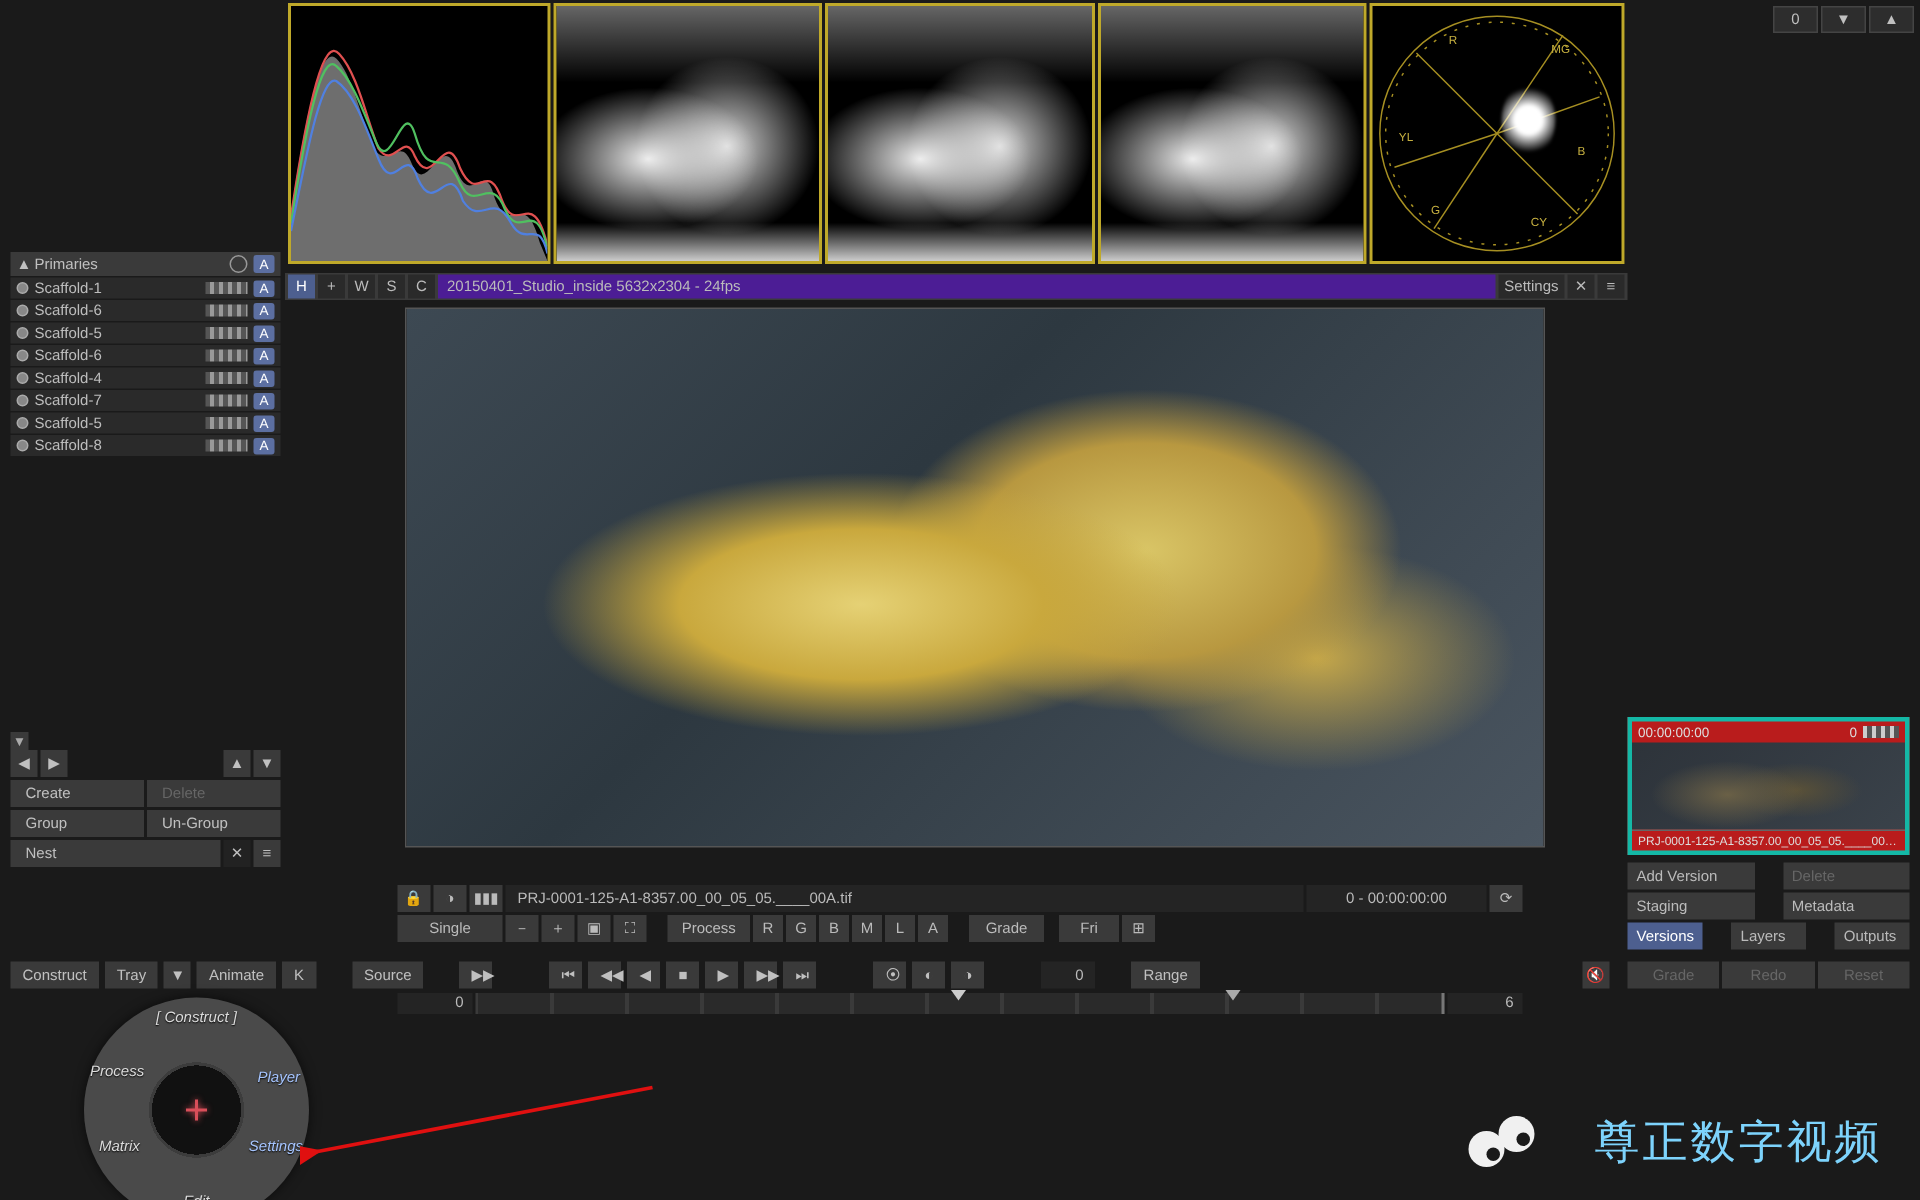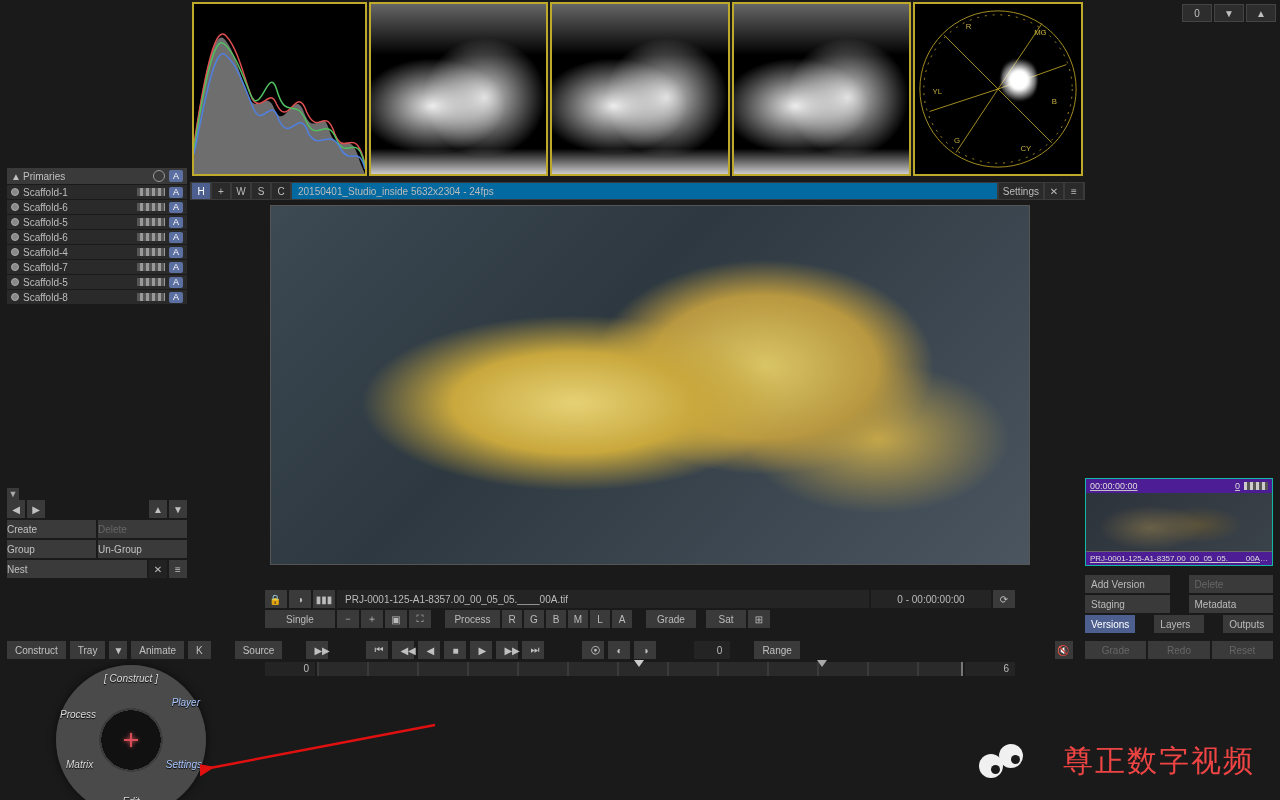--- a/index.html
+++ b/index.html
@@ -35,29 +35,29 @@
   .scaffold-hdr .a-badge { background:#5c6fa1; color:#fff; padding:0 4px; font-size:9px; border-radius:2px; height:12px; line-height:12px; }
   .scaffold-row { background:#2a2a2a; height:14px; display:flex; align-items:center; padding:0 4px; font-size:10px; margin-top:1px; gap:4px; }
   .scaffold-row .dot { width:8px; height:8px; border-radius:50%; background:#888; border:1px solid #aaa; flex-shrink:0; }
   .scaffold-row .name { flex:1; color:#bdbdbd; }
   .scaffold-row .stripes { width:28px; height:8px; background:repeating-linear-gradient(90deg,#555 0 3px,#999 3px 6px); }
   .scaffold-row .a2 { background:#5c6fa1; color:#fff; padding:0 4px; font-size:9px; border-radius:2px; height:11px; line-height:11px; }
 
   
   .panel-bottom { position:absolute; left:7px; top:500px; width:180px; }
   .p-row { display:flex; gap:2px; margin-bottom:2px; }
-  .p-btn { flex:1; background:#3a3a3a; color:#c0c0c0; height:18px; display:flex; align-items:center; padding:0 0; font-size:10px; cursor:pointer; }
+  .p-btn { flex:1; background:#3a3a3a; color:#c0c0c0; height:18px; display:flex; align-items:center; padding:0 10px; font-size:10px; cursor:pointer; }
   .p-btn.dim { color:#666; }
   .p-btn.sq { flex:0 0 18px; justify-content:center; padding:0; }
   .chip-collapse { position:absolute; left:7px; top:488px; width:12px; height:12px; background:#3a3a3a; color:#aaa; display:flex; align-items:center; justify-content:center; font-size:9px; cursor:pointer; }
 
   
   .info-bar { position:absolute; left:190px; top:182px; right:195px; height:18px; background:#3a3a3a; display:flex; align-items:center; gap:2px; padding:0 2px; font-size:10px; }
   .info-btn { background:#2a2a2a; color:#bbb; height:16px; min-width:18px; display:flex; align-items:center; justify-content:center; padding:0 4px; cursor:pointer; }
-  .info-input { flex:1; background:#0369a1; color:#bbb; height:16px; display:flex; align-items:center; padding:0 6px; }
+  .info-input { flex:1; background:#4c1d95; color:#bbb; height:16px; display:flex; align-items:center; padding:0 6px; }
   .info-bar .settings-b { margin-left:auto; }
 
   
   .viewer { position:absolute; left:270px; top:205px; width:760px; height:360px; background:#000; border:1px solid #555; overflow:hidden; }
   .viewer-img { width:100%; height:100%; background:
     radial-gradient(ellipse 40% 35% at 40% 55%, #e5d175 0%, #c9a83d 40%, rgba(0,0,0,0) 70%),
     radial-gradient(ellipse 30% 40% at 65% 45%, #d9c566 0%, #b89840 50%, rgba(0,0,0,0) 75%),
     radial-gradient(ellipse 25% 30% at 80% 65%, #c6a84a 0%, rgba(0,0,0,0) 70%),
     radial-gradient(circle 30px at 40% 55%, #4a2f14 0%, rgba(0,0,0,0) 80%),
     linear-gradient(135deg,#3d4953 0%,#2d3840 40%,#4a5560 100%);
@@ -79,21 +79,21 @@
 
   .timeline-row { position:absolute; left:265px; top:662px; right:265px; height:14px; display:flex; gap:2px; align-items:center; }
   .tl-num { background:#242424; color:#bbb; width:50px; height:14px; text-align:right; padding:0 6px; font-size:10px; line-height:14px; }
   .tl-track { flex:1; height:14px; background:repeating-linear-gradient(90deg,#3a3a3a 0 2px,#2a2a2a 2px 50px); position:relative; }
   .tl-track::after{content:"";position:absolute;right:0;top:0;bottom:0;width:2px;background:#777;}
   .tl-marker { position:absolute; left:49%; top:-2px; width:0; height:0; border-left:5px solid transparent; border-right:5px solid transparent; border-top:7px solid #ccc; }
   .tl-marker2 { position:absolute; right:21%; top:-2px; width:0; height:0; border-left:5px solid transparent; border-right:5px solid transparent; border-top:7px solid #aaa; }
 
   
   .thumb-panel { position:absolute; right:7px; top:478px; width:188px; }
-  .thumb-box { border:1px solid #14b8a6; background:#4c1d95;text-decoration:underline; }
+  .thumb-box { border:3px solid #14b8a6; background:#b91c1c; }
   .thumb-tc { font-size:9px; color:#ddd; padding:2px 4px; display:flex; justify-content:space-between; }
   .thumb-stripes { width:24px; height:8px; background:repeating-linear-gradient(90deg,#ccc 0 3px,#555 3px 6px); }
   .thumb-img { height:58px; background:
     radial-gradient(ellipse 40% 55% at 35% 60%, #6a6046 0%, rgba(0,0,0,0) 70%),
     radial-gradient(ellipse 35% 45% at 60% 55%, #5a5138 0%, rgba(0,0,0,0) 70%),
     linear-gradient(135deg,#2d333a,#3a424a);
   }
   .thumb-name { font-size:8px; color:#ddd; padding:2px 4px; border-top:1px solid #666; overflow:hidden; text-overflow:ellipsis; white-space:nowrap; }
 
   .right-btns { position:absolute; right:7px; top:575px; width:188px; }
@@ -104,37 +104,37 @@
 
   
   .radial-menu { position:absolute; left:56px; top:665px; width:150px; height:150px; }
   .radial-disc { width:150px; height:150px; border-radius:50%; background: radial-gradient(circle,#111 0 28%, #3c3c3c 28% 30%, #4a4a4a 30% 95%, #2a2a2a 95%); position:relative; box-shadow:0 0 8px rgba(0,0,0,0.6); }
   .radial-cross { position:absolute; left:50%; top:50%; width:14px; height:14px; transform:translate(-50%,-50%); }
   .radial-cross::before,.radial-cross::after{content:"";position:absolute;background:#d94f5a;box-shadow:0 0 4px #d94f5a;}
   .radial-cross::before{left:50%;top:0;width:2px;height:14px;transform:translateX(-50%);}
   .radial-cross::after{top:50%;left:0;height:2px;width:14px;transform:translateY(-50%);}
   .radial-label { position:absolute; color:#ddd; font-size:10px; text-shadow:0 1px 1px #000; cursor:pointer;font-style:italic; }
   .rl-top { top:8px; left:50%; transform:translateX(-50%); }
-  .rl-right { right:6px; top:32px; color:#a6c5ff; }
+  .rl-right { right:6px; top:48px; color:#a6c5ff; }
   .rl-right2 { right:4px; top:94px; color:#a6c5ff; }
   .rl-left { left:4px; top:44px; }
   .rl-left2 { left:10px; top:94px; }
   .rl-bottom { bottom:8px; left:50%; transform:translateX(-50%); }
 
   
   .red-arrow { position:absolute; left:200px; top:720px; width:240px; height:60px; pointer-events:none; }
 
   
   .watermark { position:absolute; right:25px; bottom:18px; display:flex; align-items:center; gap:12px; }
   .wm-eyes { position:relative; width:60px; height:40px; }
   .wm-eye { position:absolute; width:24px; height:24px; border-radius:50%; background:#f0f0f0; }
   .wm-eye.e1 { left:0; top:12px; }
   .wm-eye.e2 { left:20px; top:2px; }
   .wm-pupil { position:absolute; width:9px; height:9px; border-radius:50%; background:#1a1a1a; left:12px; top:11px; }
-  .wm-text { font-size:30px; color:#ef4444; letter-spacing:2px; font-weight:300;margin-left:12px; }
+  .wm-text { font-size:30px; color:#7dd3fc; letter-spacing:2px; font-weight:300;margin-left:12px; }
 
   
   .right-undo { position:absolute; right:7px; top:641px; width:188px; display:flex; gap:2px; }
   .volume-icon { position:absolute; right:207px; top:641px; width:18px; height:18px; background:#3a3a3a; color:#888; display:flex; align-items:center; justify-content:center; font-size:10px; }
 
 </style>
 </head>
 <body>
 
 <div class="topright-ctrl">
@@ -306,21 +306,21 @@
     <div class="tb-btn" style="min-width:55px">Process</div>
     <div class="tb-btn">R</div>
     <div class="tb-btn">G</div>
     <div class="tb-btn">B</div>
     <div class="tb-btn">M</div>
     <div class="tb-btn">L</div>
     <div class="tb-btn">A</div>
     <div style="width:10px"></div>
     <div class="tb-btn" style="min-width:50px">Grade</div>
     <div style="width:6px"></div>
-    <div class="tb-btn" style="min-width:40px">Sat</div>
+    <div class="tb-btn" style="min-width:40px">Fri</div>
     <div class="tb-btn tb-icon">⊞</div>
   </div>
 </div>
 
 <div class="construct-bar">
   <div class="cb-btn">Construct</div>
   <div class="cb-btn">Tray</div>
   <div class="cb-btn" style="min-width:14px;padding:0 4px">▼</div>
   <div class="cb-btn">Animate</div>
   <div class="cb-btn" style="min-width:16px">K</div>

